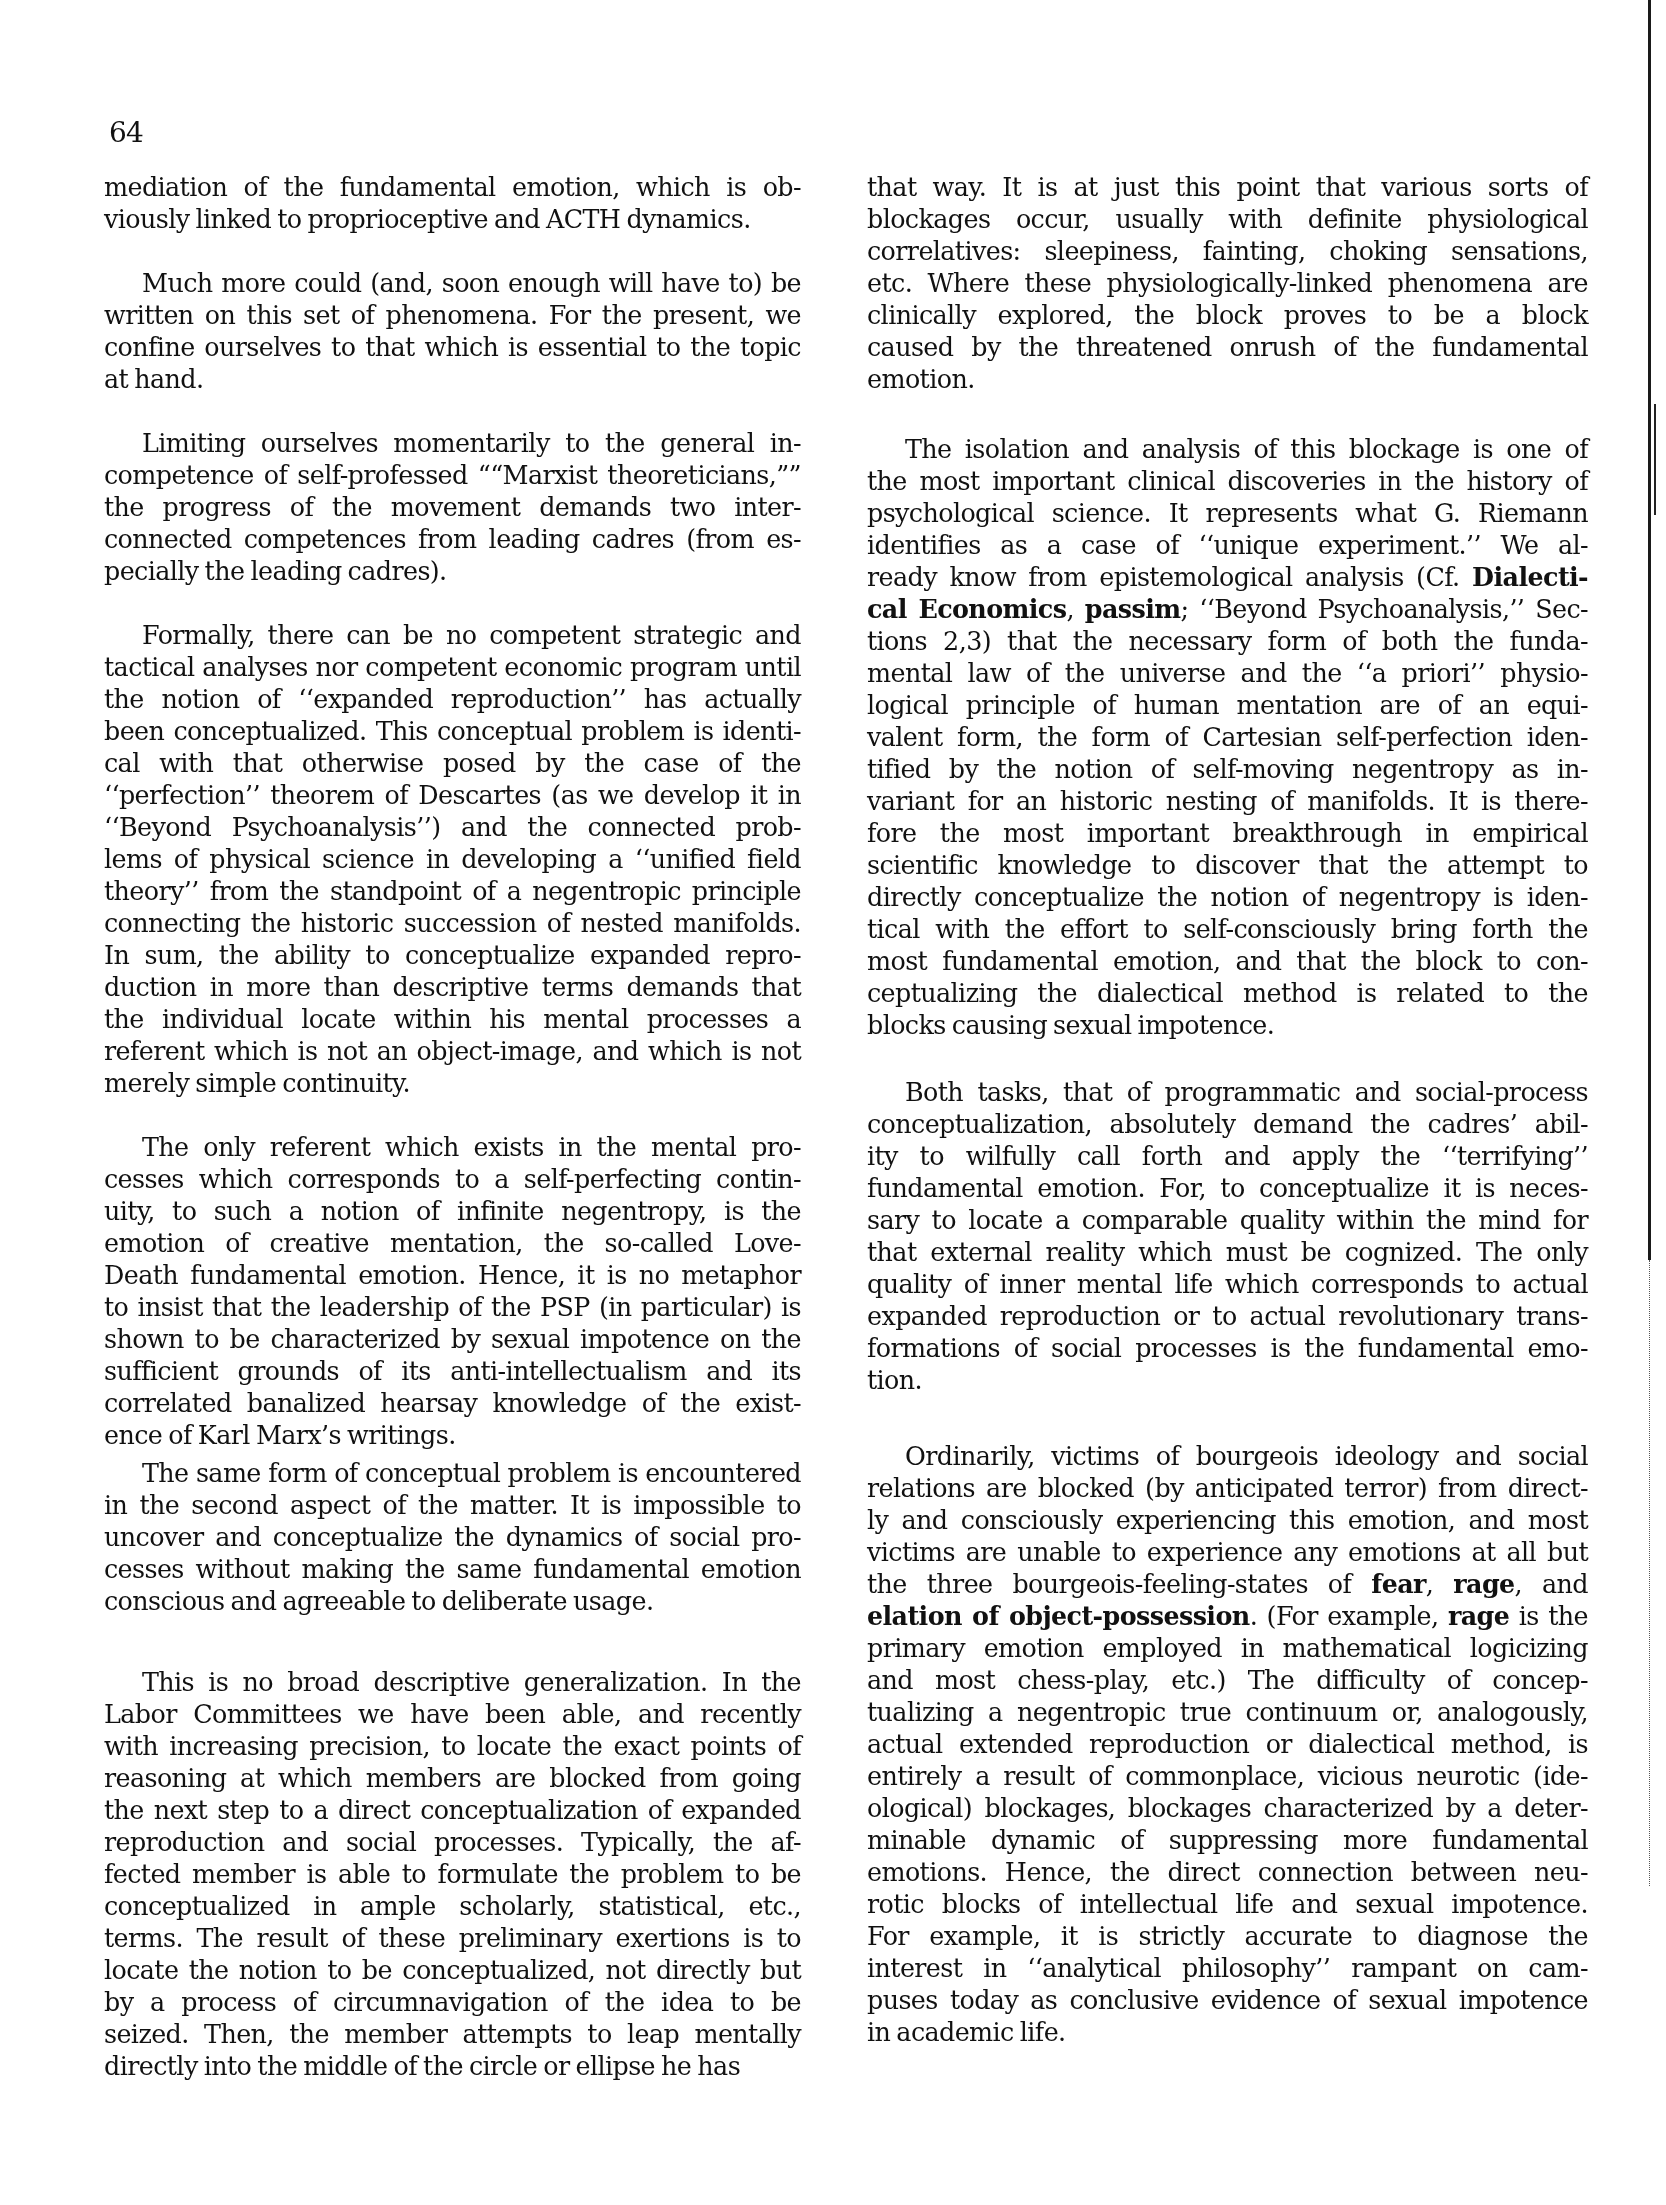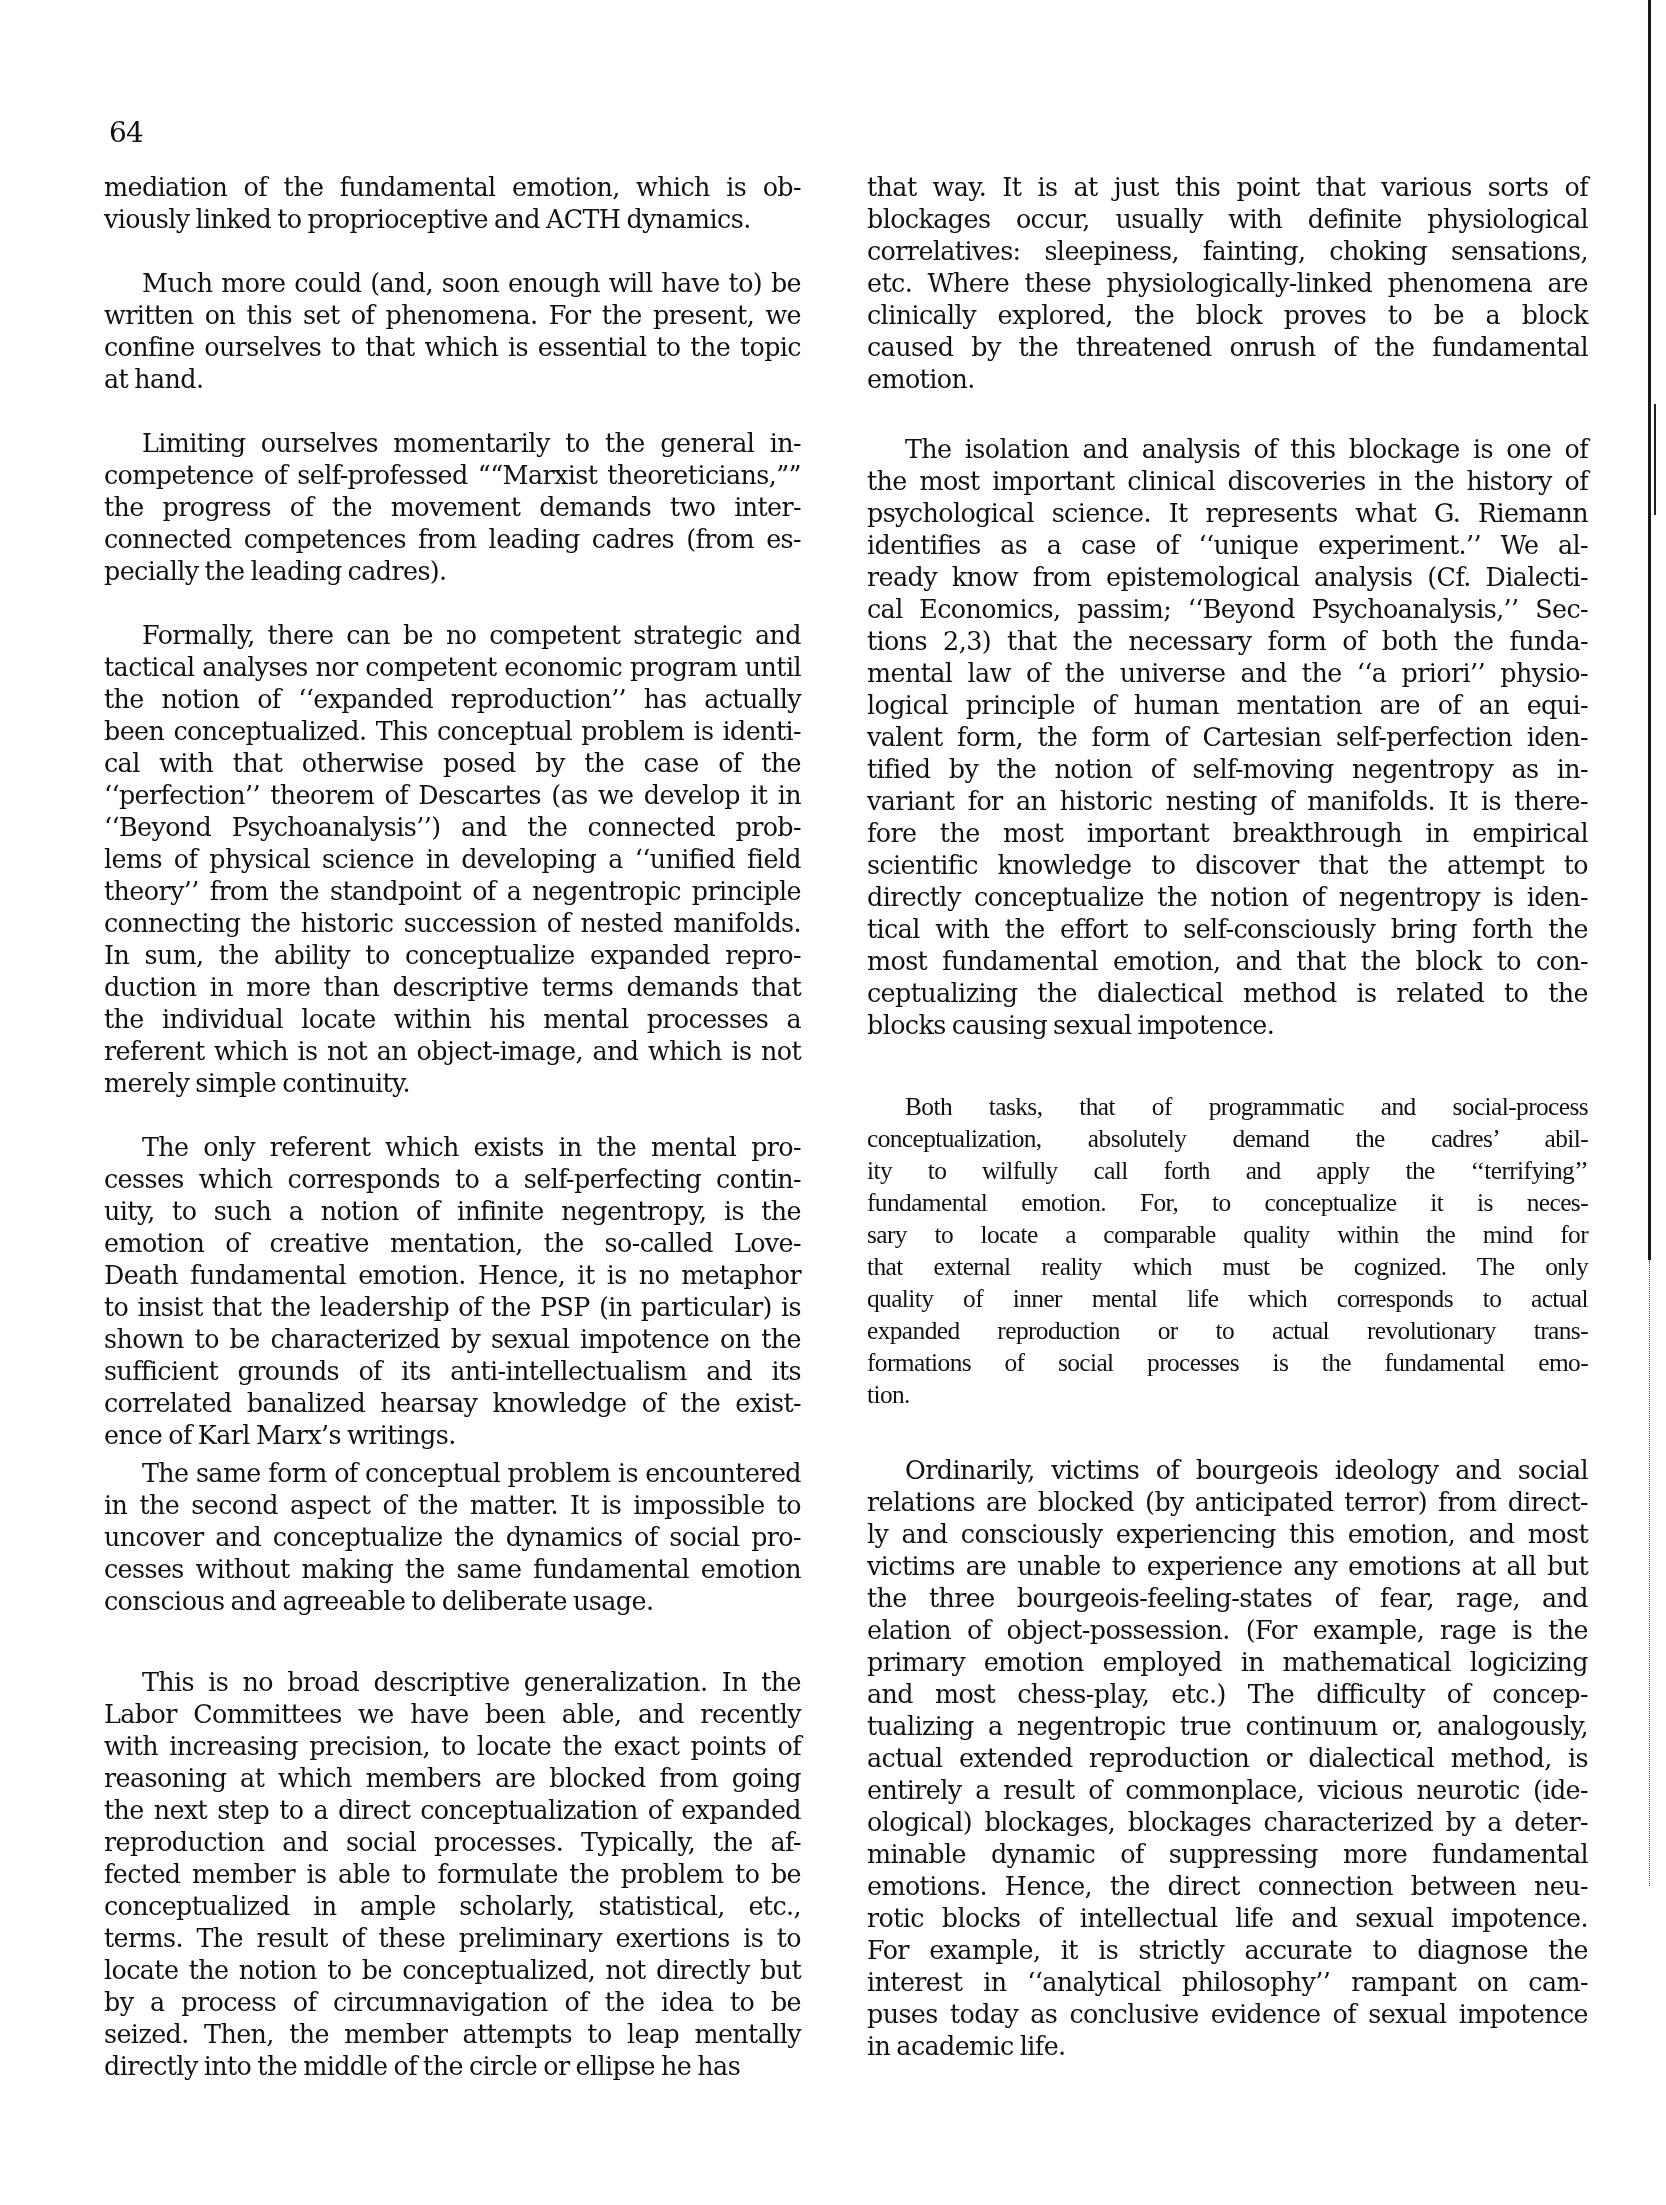--- a/index.html
+++ b/index.html
@@ -21,21 +21,21 @@
   .col-left  { left: 104px;  width: 697px; }
   .col-right { left: 867px; width: 721px; }
   .para { margin: 0; }
   .line {
     display: block; white-space: nowrap; text-align: justify;
     text-align-last: justify; height: 32px; overflow: visible;
     letter-spacing: -0.6px; word-spacing: -1.4px;
   }
   .line.last { text-align-last: left; }
   .line.indent { padding-left: 38px; }
-  .b { font-weight: normal; }
+  .b { font-weight: bold; }
   .scan-edge {
     position: absolute; left: 1648px; top: 0; width: 2.8px; height: 1260px;
     background: #1a1a1a;
   }
   .scan-edge-dotted {
     position: absolute; left: 1649px; top: 1260px; width: 0; height: 626px;
     border-left: 1.4px dotted #555555;
   }
   .scan-bracket {
     position: absolute; left: 1654px; top: 404px; width: 7px; height: 111px;
@@ -141,21 +141,21 @@
       <span class="line"><span>tified by the notion of self-moving negentropy as in-</span></span>
       <span class="line"><span>variant for an historic nesting of manifolds. It is there-</span></span>
       <span class="line"><span>fore the most important breakthrough in empirical</span></span>
       <span class="line"><span>scientific knowledge to discover that the attempt to</span></span>
       <span class="line"><span>directly conceptualize the notion of negentropy is iden-</span></span>
       <span class="line"><span>tical with the effort to self-consciously bring forth the</span></span>
       <span class="line"><span>most fundamental emotion, and that the block to con-</span></span>
       <span class="line"><span>ceptualizing the dialectical method is related to the</span></span>
       <span class="line last"><span>blocks causing sexual impotence.</span></span>
     </div>
-    <div class="para" style="margin-top: 49px; font-family: Liberation Serif, serif;">
+    <div class="para" style="margin-top: 35px;">
       <span class="line indent"><span>Both tasks, that of programmatic and social-process</span></span>
       <span class="line"><span>conceptualization, absolutely demand the cadres’ abil-</span></span>
       <span class="line"><span>ity to wilfully call forth and apply the ‘‘terrifying’’</span></span>
       <span class="line"><span>fundamental emotion. For, to conceptualize it is neces-</span></span>
       <span class="line"><span>sary to locate a comparable quality within the mind for</span></span>
       <span class="line"><span>that external reality which must be cognized. The only</span></span>
       <span class="line"><span>quality of inner mental life which corresponds to actual</span></span>
       <span class="line"><span>expanded reproduction or to actual revolutionary trans-</span></span>
       <span class="line"><span>formations of social processes is the fundamental emo-</span></span>
       <span class="line last"><span>tion.</span></span>

